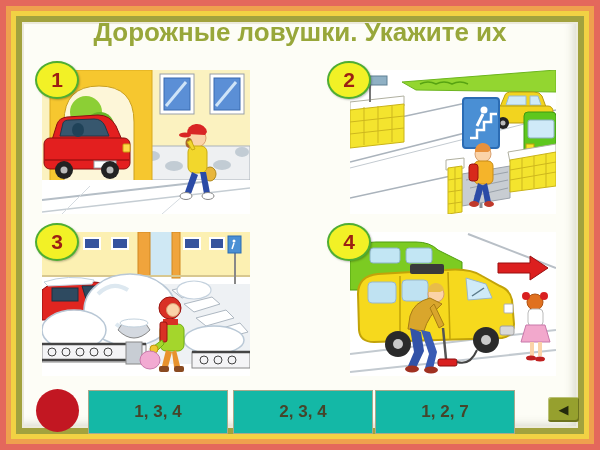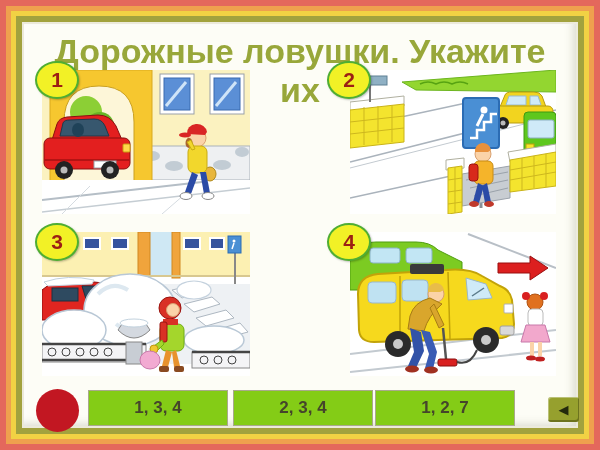--- a/index.html
+++ b/index.html
@@ -5,40 +5,40 @@
   html,body{margin:0;padding:0;background:#fff;}
   .slide{position:relative;width:600px;height:450px;overflow:hidden;
          font-family:"Liberation Sans","DejaVu Sans",sans-serif;}
   .layer{position:absolute;}
   .frame-red{inset:0;background:var(--frame-red,#e4685c);}
   .frame-orange{inset:6px;background:var(--frame-orange,#efa04e);}
   .frame-yellow{inset:11px;background:var(--frame-yellow,#f2d244);}
   .frame-olive{inset:16px;background:var(--frame-olive,#a2a23e);}
   .panel{inset:22px;background:var(--panel-bg,#fdfdf6);
          box-shadow:inset 0 0 0 2px #eceadb, inset -5px -4px 8px rgba(120,120,90,.25), inset 4px 3px 6px rgba(255,255,255,.9);}
-  .title{position:absolute;left:26px;right:26px;top:17px;margin:15px;text-align:center;
-         font-size:34px;font-weight:bold;color:var(--title,#98a73a);letter-spacing:0;}
+  .title{position:absolute;left:26px;right:26px;top:17px;margin:0;text-align:center;
+         font-size:26px;font-weight:bold;color:var(--title,#98a73a);letter-spacing:0;}
   .scene{position:absolute;background:#ffffff;}
   .scene svg{display:block;width:100%;height:100%;}
   .scene1{left:42px;top:70px;width:208px;height:144px;}
   .scene2{left:350px;top:70px;width:206px;height:144px;}
   .scene3{left:42px;top:232px;width:208px;height:144px;}
   .scene4{left:350px;top:232px;width:206px;height:144px;}
   .badge{position:absolute;width:44px;height:38px;border-radius:50%;
          background:var(--badge-fill,#f2f126);border:2px solid var(--badge-border,#4fae32);
          display:flex;align-items:center;justify-content:center;
          font-size:21px;font-weight:bold;color:var(--badge-number,#9c1f14);
          box-shadow:1px 1px 2px rgba(0,0,0,.25);box-sizing:border-box;}
   .badge1{left:35px;top:61px;}
   .badge2{left:327px;top:61px;}
   .badge3{left:35px;top:223px;}
   .badge4{left:327px;top:223px;}
   .dot{position:absolute;left:36px;top:389px;width:43px;height:43px;border-radius:50%;
        background:var(--red-dot,#c21722);}
-  .answer{position:absolute;top:390px;width:140px;height:36px;background:#84cc16;
+  .answer{position:absolute;top:390px;width:140px;height:44px;background:#14b8a6;
           border:1px solid #a9a98c;display:flex;align-items:center;justify-content:center;
           font-size:17px;font-weight:bold;color:var(--answer-text,#45452b);
           cursor:pointer;box-sizing:border-box;}
   .answer1{left:88px;} .answer2{left:233px;} .answer3{left:375px;}
   .back{position:absolute;left:548px;top:397px;width:31px;height:25px;
         background:var(--back-bg,#96a02e);border-radius:3px;cursor:pointer;
         display:flex;align-items:center;justify-content:center;
         box-shadow:inset -1px -2px 0 rgba(60,60,10,.45), inset 1px 1px 0 rgba(255,255,255,.35);}
   .back span{font-size:13px;line-height:1;color:#23290c;}
 </style>

